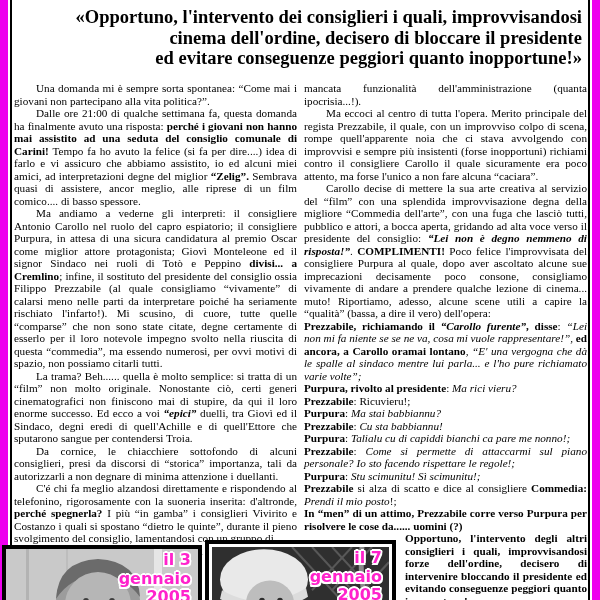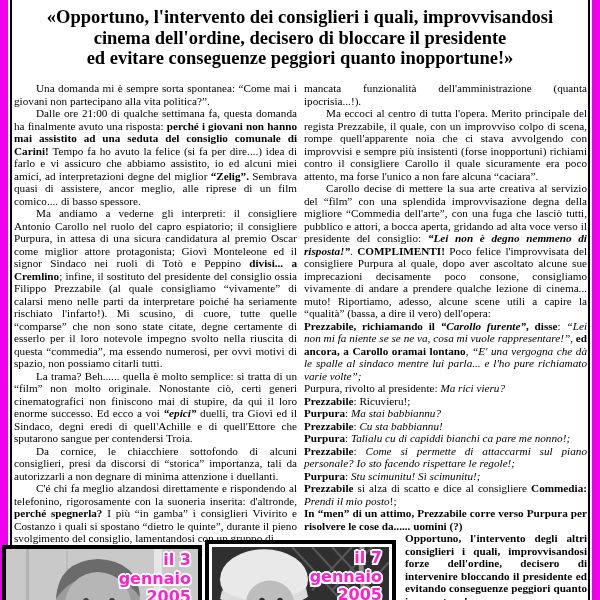--- a/index.html
+++ b/index.html
@@ -10,21 +10,21 @@
   }
   .stripe{position:absolute;top:0;bottom:0;width:8px;background:#EE00EE;z-index:1;}
   .stripe.left{left:0;}
   .stripe.right{right:0;}
   .rule{position:absolute;top:0;bottom:0;width:2px;background:#000;z-index:1;}
   .rule.left{left:10px;}
   .rule.right{right:10px;}
 
   .headline{
     position:absolute;left:18px;right:18px;top:7px;z-index:2;
-    text-align:center;font-weight:bold;font-size:18.5px;line-height:20.5px;
+    text-align:right;font-weight:bold;font-size:18.5px;line-height:20.5px;
   }
 
   .col{
     position:absolute;top:82px;width:283px;z-index:2;
     font-size:11.2px;line-height:12.5px;text-align:justify;
   }
   #leftCol{left:14px;}
   #rightCol{left:304px;}
   .para{margin:0;}
   .para.indent{text-indent:22px;}
@@ -66,21 +66,21 @@
     <p class="para indent"><span>La trama? Beh...... quella è molto semplice: si tratta di un “film” non molto originale. Nonostante ciò, certi generi cinematografici non finiscono mai di stupire, da qui il loro enorme successo. Ed ecco a voi </span><span style="font-weight: bold; font-style: italic;">“epici”</span><span> duelli, tra Giovì ed il Sindaco, degni eredi di quell'Achille e di quell'Ettore che sputarono sangue per contendersi Troia.</span></p>
     <p class="para indent"><span>Da cornice, le chiacchiere sottofondo di alcuni consiglieri, presi da discorsi di “storica” importanza, tali da autorizzarli a non degnare di minima attenzione i duellanti.</span></p>
     <p class="para indent"><span>C'é chi fa meglio alzandosi direttamente e rispondendo al telefonino, rigorosamente con la suoneria inserita: d'altronde, </span><span style="font-weight: bold;">perché spegnerla?</span><span> I più “in gamba” i consiglieri Vivirito e Costanzo i quali si spostano “dietro le quinte”, durante il pieno svolgimento del consiglio, lamentandosi con un gruppo di</span></p>
     <p class="para spread"><span>giovani della</span></p>
   </div>
 <div class="col" id="rightCol">
     <p class="para"><span>mancata funzionalità dell'amministrazione (quanta ipocrisia...!).</span></p>
     <p class="para indent"><span>Ma eccoci al centro di tutta l'opera. Merito principale del regista Prezzabile, il quale, con un improvviso colpo di scena, rompe quell'apparente noia che ci stava avvolgendo con improvvisi e sempre più insistenti (forse inopportuni) richiami contro il consigliere Carollo il quale sicuramente era poco attento, ma forse l'unico a non fare alcuna “caciara”.</span></p>
     <p class="para indent"><span>Carollo decise di mettere la sua arte creativa al servizio del “film” con una splendida improvvisazione degna della migliore “Commedia dell'arte”, con una fuga che lasciò tutti, pubblico e attori, a bocca aperta, gridando ad alta voce verso il presidente del consiglio: </span><span style="font-weight: bold; font-style: italic;">“Lei non è degno nemmeno di risposta!”</span><span>. </span><span style="font-weight: bold;">COMPLIMENTI!</span><span> Poco felice l'improvvisata del consigliere Purpura al quale, dopo aver ascoltato alcune sue imprecazioni decisamente poco consone, consigliamo vivamente di andare a prendere qualche lezione di cinema... muto! Riportiamo, adesso, alcune scene utili a capire la “qualità” (bassa, a dire il vero) dell'opera:</span></p>
     <p class="para"><span style="font-weight: bold;">Prezzabile, richiamando il </span><span style="font-weight: bold; font-style: italic;">“Carollo furente”</span><span style="font-weight: bold;">, disse</span><span>: </span><span style="font-style: italic;">“Lei non mi fa niente se se ne va, cosa mi vuole rappresentare!”</span><span>, </span><span style="font-weight: bold;">ed ancora, a Carollo oramai lontano</span><span>, </span><span style="font-style: italic;">“E' una vergogna che dà le spalle al sindaco mentre lui parla... e l'ho pure richiamato varie volte”;</span></p>
-    <p class="para"><span style="font-weight: normal;">Purpura, rivolto al presidente</span><span>: </span><span style="font-style: italic;">Ma rici vieru?</span></p>
+    <p class="para"><span style="font-weight: bold;">Purpura, rivolto al presidente</span><span>: </span><span style="font-style: italic;">Ma rici vieru?</span></p>
     <p class="para"><span style="font-weight: bold;">Prezzabile</span><span>: </span><span style="">Ricuvieru!;</span></p>
     <p class="para"><span style="font-weight: bold;">Purpura</span><span>: </span><span style="font-style: italic;">Ma stai babbiannu?</span></p>
     <p class="para"><span style="font-weight: bold;">Prezzabile</span><span>: </span><span style="font-style: italic; margin-top: 12px;">Cu sta babbiannu!</span></p>
     <p class="para"><span style="font-weight: bold;">Purpura</span><span>: </span><span style="font-style: italic;">Talialu cu di capiddi bianchi ca pare me nonno!;</span></p>
     <p class="para"><span style="font-weight: bold;">Prezzabile</span><span>: </span><span style="font-style: italic;">Come si permette di attaccarmi sul piano personale? Io sto facendo rispettare le regole!;</span></p>
     <p class="para"><span style="font-weight: bold;">Purpura</span><span>: </span><span style="font-style: italic;">Stu scimunitu! Sì scimunitu!;</span></p>
     <p class="para"><span style="font-weight: bold;">Prezzabile</span><span> si alza di scatto e dice al consigliere </span><span style="font-weight: bold;">Commedia:</span><span> </span><span style="font-style: italic;">Prendi il mio posto</span><span>!;</span></p>
     <p class="para"><span style="font-weight: bold; margin-top: 8px;">In “men” di un attimo, Prezzabile corre verso Purpura per risolvere le cose da...... uomini (?)</span></p>
     <p class="para"><span class="float-spacer"></span><span style="font-weight: bold;">Opportuno, l'intervento degli altri consiglieri i quali, improvvisandosi forze dell'ordine, decisero di intervenire bloccando il presidente ed evitando conseguenze peggiori quanto inopportune!</span></p>
   </div>

